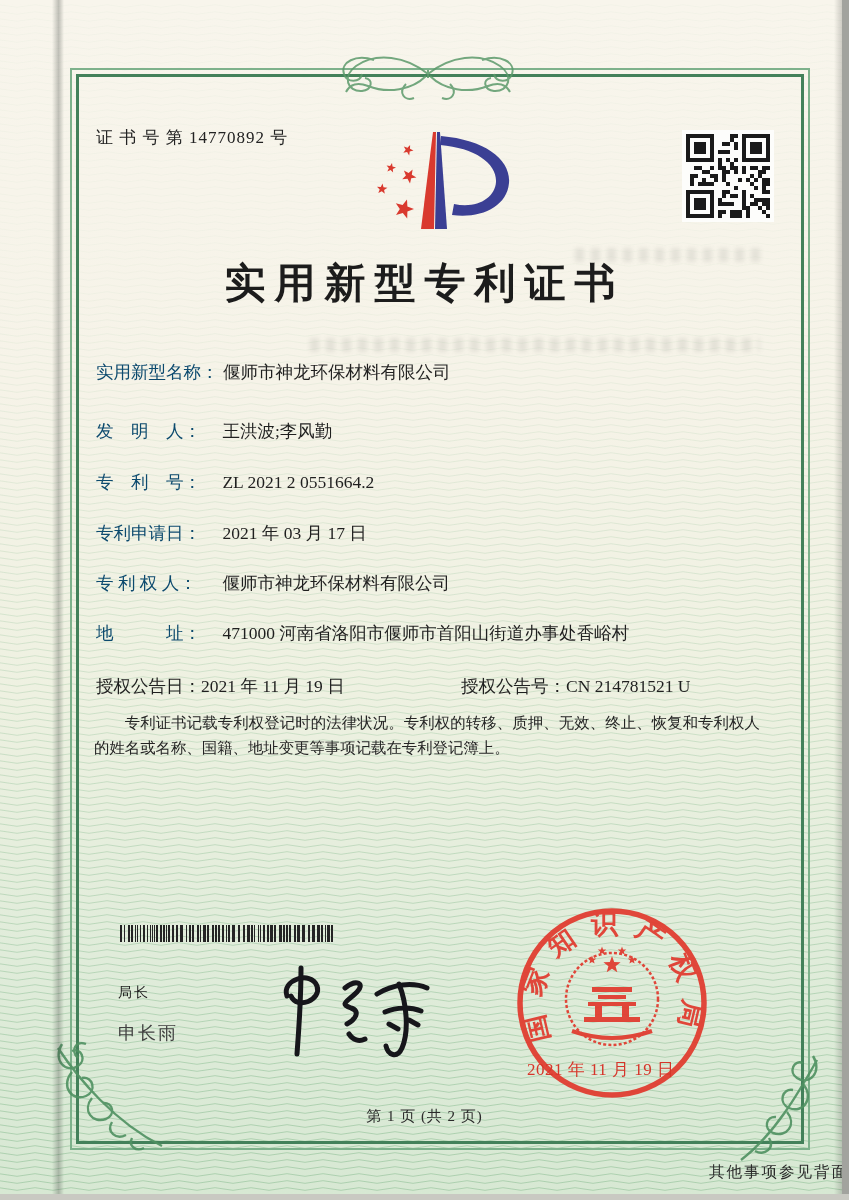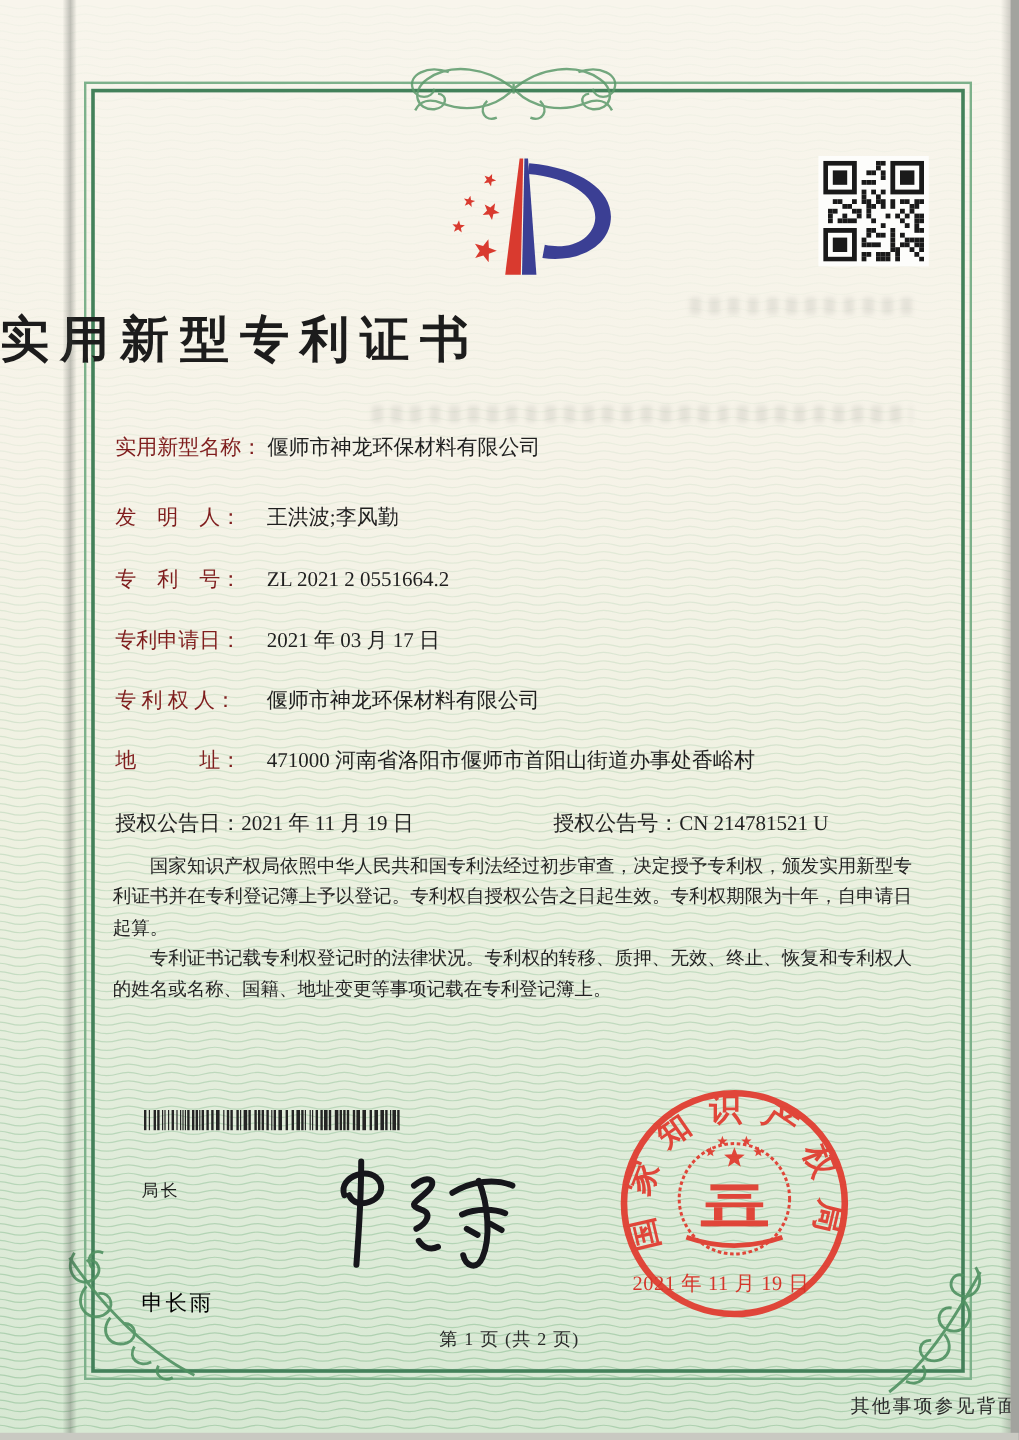--- a/index.html
+++ b/index.html
@@ -16,31 +16,31 @@
   .edge-shadow-left{position:absolute;left:52px;top:0;width:12px;height:1200px;
      background:linear-gradient(90deg,rgba(255,255,255,0),rgba(60,65,60,.30) 55%,rgba(255,255,255,0));}
   .edge-right{position:absolute;right:0;top:0;width:7px;height:1200px;background:#a2a39e;}
   .edge-right-shadow{position:absolute;right:7px;top:0;width:8px;height:1200px;
      background:linear-gradient(90deg,rgba(0,0,0,0),rgba(80,80,76,.25));}
   .edge-bottom{position:absolute;left:0;bottom:0;width:849px;height:6px;background:#c9c9c2;}
   .cert-number{position:absolute;left:96px;top:126px;font-size:17px;letter-spacing:1px;color:#222;}
   .logo-svg{position:absolute;left:368px;top:126px;}
   .qr-wrap{position:absolute;left:682px;top:130px;width:92px;height:92px;background:#fdfdfb;
            display:flex;align-items:center;justify-content:center;}
-  .title{position:absolute;left:0;top:256px;width:849px;text-align:left;margin:0;
+  .title{position:absolute;left:0;top:256px;width:849px;text-align:center;margin:0;
          font-size:41px;font-weight:600;letter-spacing:9px;color:#1c1c1c;}
   .field-row{position:absolute;left:96px;font-size:17.5px;white-space:nowrap;}
-  .field-label{display:inline-block;min-width:122px;color:#7f1d1d;}
+  .field-label{display:inline-block;min-width:122px;color:#0c4a6e;}
   .field-value{color:#1f1f1f;}
   .grant-no-group{position:absolute;left:365px;top:0;}
   .body-text{position:absolute;left:94px;top:710px;width:666px;}
   .body-text p{margin:0;text-indent:2em;font-size:15.4px;line-height:25.4px;text-align:justify;color:#242424;}
   .barcode-svg{position:absolute;left:120px;top:925px;}
   .signer{position:absolute;left:118px;top:984px;font-size:14px;letter-spacing:2px;color:#1d1d1d;}
-  .signer-name{position:absolute;left:118px;top:1074px;font-size:18px;letter-spacing:2px;color:#000000;text-align:center;}
+  .signer-name{position:absolute;left:118px;top:1021px;font-size:18px;letter-spacing:2px;color:#404040;text-align:center;}
   .signature-svg{position:absolute;left:253px;top:962px;}
   .seal-svg{position:absolute;left:512px;top:903px;opacity:.93;}
   .seal-date{position:absolute;left:527px;top:1058px;font-size:17px;color:#d6352a;letter-spacing:.5px;white-space:nowrap;}
   .page-indicator{position:absolute;left:0;top:1107px;width:849px;text-align:center;font-size:15px;color:#2a2a2a;letter-spacing:1px;}
   .back-note{position:absolute;left:0;top:1162px;width:849px;text-align:right;font-size:15.5px;color:#2a2a2a;letter-spacing:2px;}
   .flourish-top{position:absolute;left:278px;top:40px;}
   .corner-bl{position:absolute;left:48px;top:1038px;}
   .corner-br{position:absolute;left:732px;top:1050px;}
   .ghost{position:absolute;height:14px;opacity:.12;filter:blur(2px);
          background:repeating-linear-gradient(90deg,#6a6a66 0 9px,rgba(0,0,0,0) 9px 16px);}
@@ -255,20 +255,21 @@
   <svg class="corner-br" width="95" height="120" viewBox="0 0 95 120">
     <g stroke="#4f9161" stroke-width="2.4" fill="none" opacity=".9" transform="translate(95,0) scale(-1,1)">
       <path d="M14,6 c-10,16 4,30 16,22 c9,-6 3,-19 -6,-15"></path>
       <path d="M24,34 c-12,14 0,30 14,24 c11,-5 7,-20 -4,-18"></path>
       <path d="M40,62 c-10,12 0,26 14,21 c10,-4 7,-17 -3,-16"></path>
       <path d="M58,88 c-6,10 4,18 14,13"></path>
       <path d="M10,10 c18,32 42,74 76,100"></path>
     </g>
   </svg>
 
+  <div class="cert-number">证 书 号 第 14770892 号</div>
 
   <svg class="logo-svg" width="170" height="115" viewBox="0 0 170 115">
     <polygon fill="#d93a2f" points="42.1,18.9 42.0,22.8 45.5,24.5 41.7,25.5 41.2,29.4 39.1,26.1 35.3,26.8 37.7,23.8 35.8,20.4 39.5,21.7"></polygon>
     <polygon fill="#d93a2f" points="24.0,37.1 24.5,40.6 28.0,41.4 24.8,43.0 25.1,46.5 22.6,44.1 19.3,45.4 20.9,42.2 18.6,39.5 22.1,40.1"></polygon>
     <polygon fill="#d93a2f" points="44.6,43.4 43.8,48.7 48.4,51.4 43.2,52.3 42.0,57.4 39.5,52.8 34.2,53.2 37.9,49.4 35.9,44.5 40.6,46.9"></polygon>
     <polygon fill="#d93a2f" points="14.5,57.5 15.5,61.3 19.4,61.8 16.1,63.9 16.8,67.8 13.8,65.3 10.3,67.1 11.7,63.5 9.0,60.8 12.8,61.0"></polygon>
     <polygon fill="#d93a2f" points="39.0,73.4 39.4,80.5 46.0,82.9 39.4,85.4 39.2,92.5 34.8,87.0 28.0,89.0 31.8,83.1 27.8,77.2 34.6,79.0"></polygon>
     <polygon points="65,6 68,6 66,103 53,103" fill="#d93a2f"></polygon>
     <polygon points="69,6 72,6 79,103 67,103" fill="#3b3f94"></polygon>
     <path d="M73,10 C118,14 143,34 141,57 C139,81 112,93 84,89 L86,78 C109,83 127,72 128,56 C129,38 108,22 72,19 Z" fill="#3b3f94"></path>
@@ -421,21 +422,20 @@
   </div>
 
   <div class="field-row" style="top:674px">
     <span>授权公告日：</span><span>2021 年 11 月 19 日</span>
     <span class="grant-no-group">
       <span>授权公告号：</span><span>CN 214781521 U</span>
     </span>
   </div>
 
   <div class="body-text">
-    <p>国家知识产权局依照中华人民共和国专利法经过初步审查，决定授予专利权，颁发实用新型专利证书并在专利登记簿上予以登记。专利权自授权公告之日起生效。专利权期限为十年，自申请日起算。</p>
     <p>专利证书记载专利权登记时的法律状况。专利权的转移、质押、无效、终止、恢复和专利权人的姓名或名称、国籍、地址变更等事项记载在专利登记簿上。</p>
   </div>
 
   <div class="ghost" style="left:575px;top:248px;width:185px;"></div>
   <div class="ghost" style="left:310px;top:338px;width:450px;"></div>
 
   <svg class="barcode-svg" id="barcode-svg" width="215" height="17">
       <rect x="0" y="0" width="2" height="17" fill="#242424"></rect>
       <rect x="4" y="0" width="1" height="17" fill="#242424"></rect>
       <rect x="8" y="0" width="2" height="17" fill="#242424"></rect>

